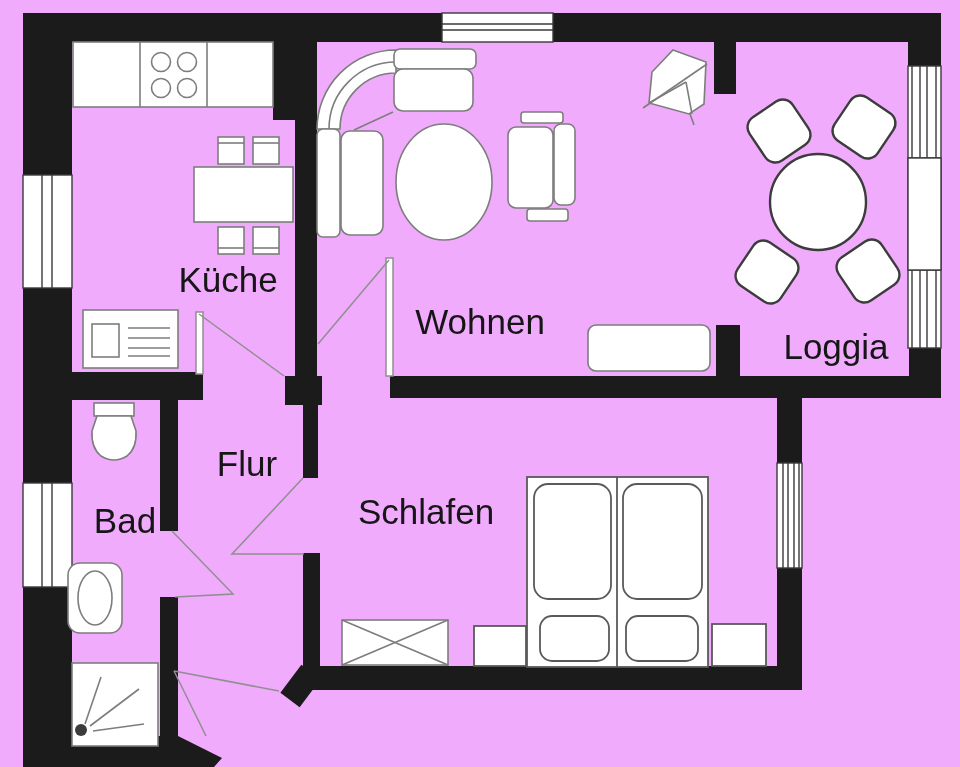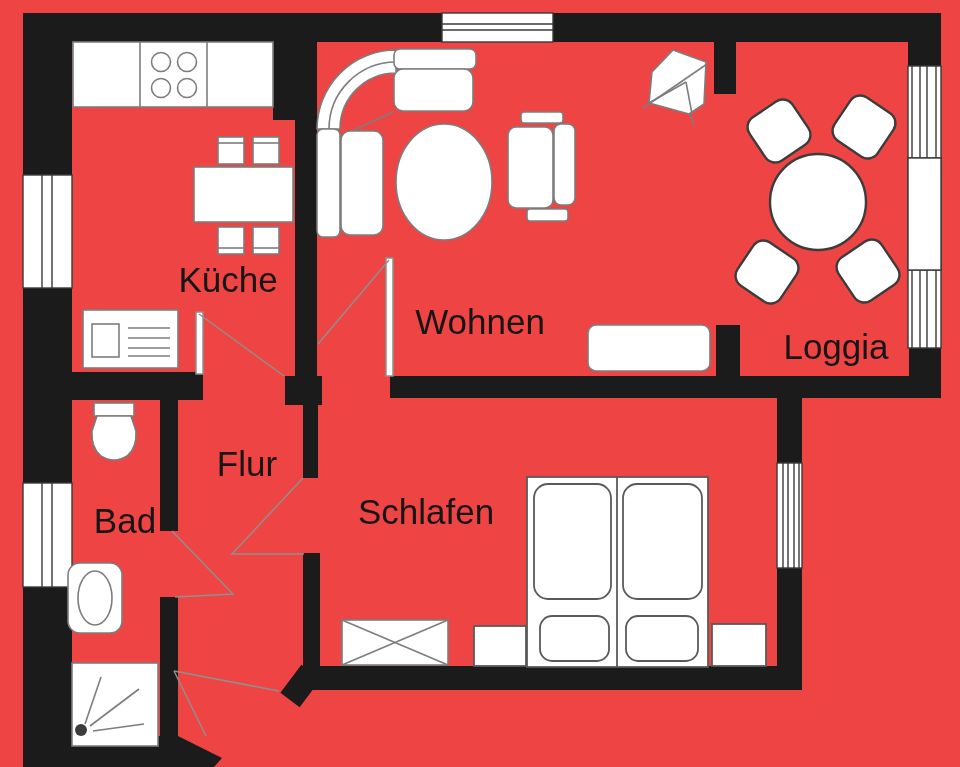--- a/index.html
+++ b/index.html
@@ -1,17 +1,17 @@
 <!DOCTYPE html>
 <html><head>
 <meta charset="utf-8">
 <style>
   html,body{margin:0;padding:0;background:#ffffff;}
   body{font-family:"Liberation Sans", sans-serif;}
-  .plan-wrap{width:960px;height:767px;position:relative;background:#ef4444;overflow:hidden;text-decoration:underline;}
+  .plan-wrap{width:960px;height:767px;position:relative;background:#f0abfc;overflow:hidden;text-decoration:underline;}
   svg{display:block;}
   .room-label{font-family:"Liberation Sans", sans-serif;font-size:35px;fill:#161616;text-anchor:middle;}
   .wall{fill:#1b1b1b;stroke:none;}
   .wall-line{stroke:#1b1b1b;fill:none;}
   .furn{fill:#ffffff;stroke:#7d7d7d;stroke-width:1.6;}
   .furn-line{fill:none;stroke:#7d7d7d;stroke-width:1.6;}
   .bold-furn{fill:#ffffff;stroke:#3c3c3c;stroke-width:2.4;}
   .bed{fill:#ffffff;stroke:#5a5a5a;stroke-width:1.8;}
   .win{fill:#ffffff;stroke:#3a3a3a;stroke-width:1.4;}
   .win-line{fill:none;stroke:#3a3a3a;stroke-width:1.4;}

